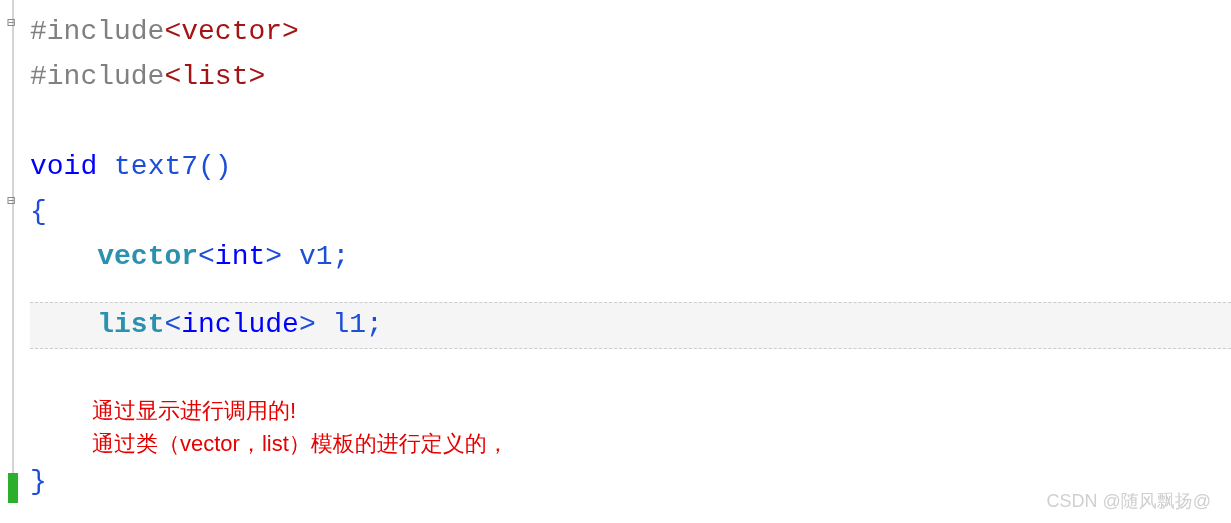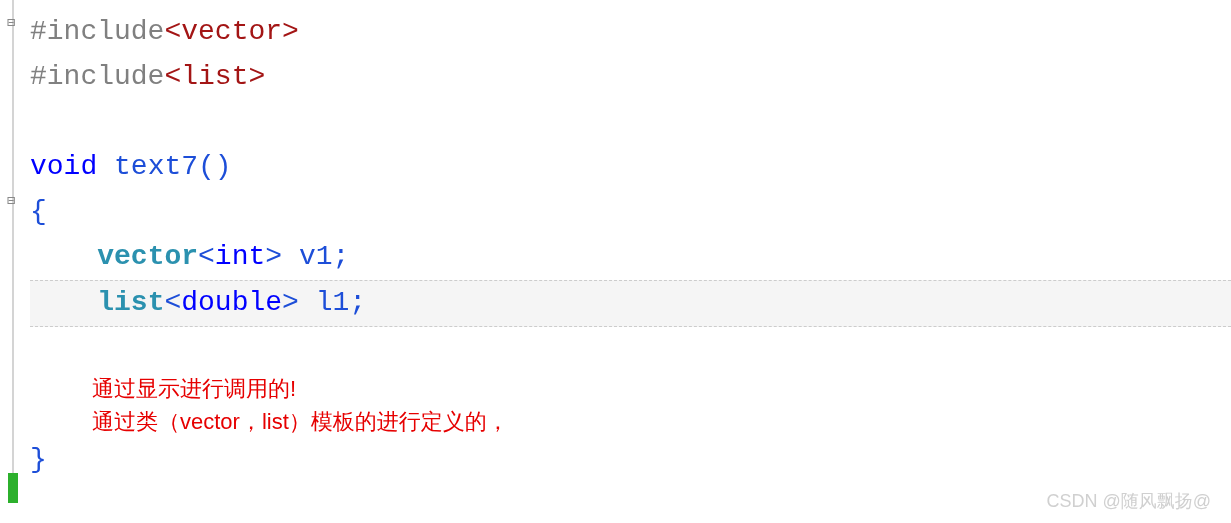--- a/index.html
+++ b/index.html
@@ -56,20 +56,21 @@
     .code-line {
       white-space: pre;
       min-height: 45px;
       display: flex;
       align-items: center;
     }
     .highlighted-line {
       background: #f5f5f5;
       border-top: 1px dashed #ccc;
       border-bottom: 1px dashed #ccc;
+      margin-top: 22px;
     }
     .gray { color: #808080; }
     .maroon { color: #a31515; text-align: center; }
     .blue { color: #0000ff; }
     .type { color: #2b91af; font-weight: bold; }
     .black { color: #1d4ed8; text-align: right; }
     .comment-red {
       color: #e60000;
       font-family: 'Microsoft YaHei', sans-serif;
       font-size: 22px;
@@ -106,21 +107,21 @@
   <div class="code-line">
     <span class="blue">void</span><span class="black"> text7()</span>
   </div>
   <div class="code-line">
     <span class="black">{</span>
   </div>
   <div class="code-line">
     <span>    </span><span class="type">vector</span><span class="black">&lt;</span><span class="blue">int</span><span class="black">&gt;</span><span class="black"> v1;</span>
   </div>
   <div class="code-line highlighted-line">
-    <span>    </span><span class="type">list</span><span class="black">&lt;</span><span class="blue">double</span><span class="black">&gt;</span><span class="black"> l1;</span>
+    <span>    </span><span class="type">list</span><span class="black">&lt;</span><span class="blue">include</span><span class="black">&gt;</span><span class="black"> l1;</span>
   </div>
   <div class="code-line"></div>
   <div style="padding-left: 62px;">
     <div class="comment-red">通过显示进行调用的!</div>
     <div class="comment-red">通过类（vector，list）模板的进行定义的，</div>
   </div>
   <div class="code-line">
     <span class="black">}</span>
   </div>
 </div>

